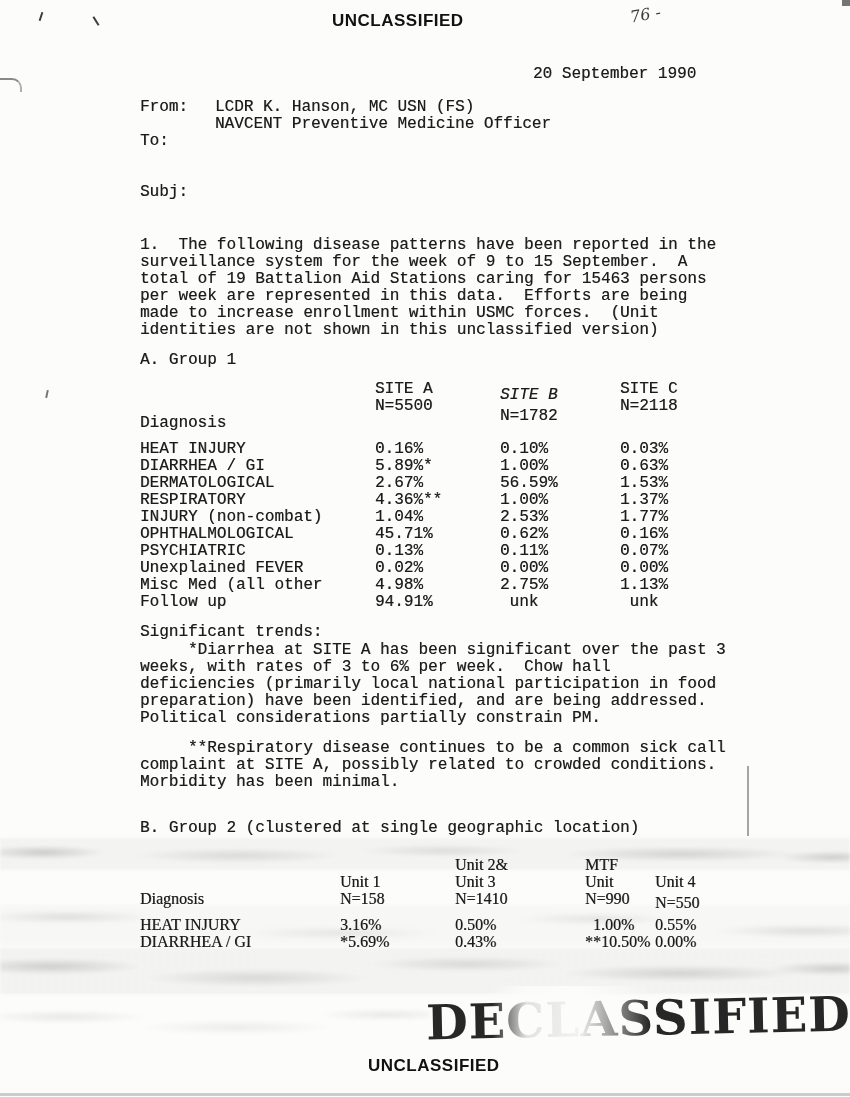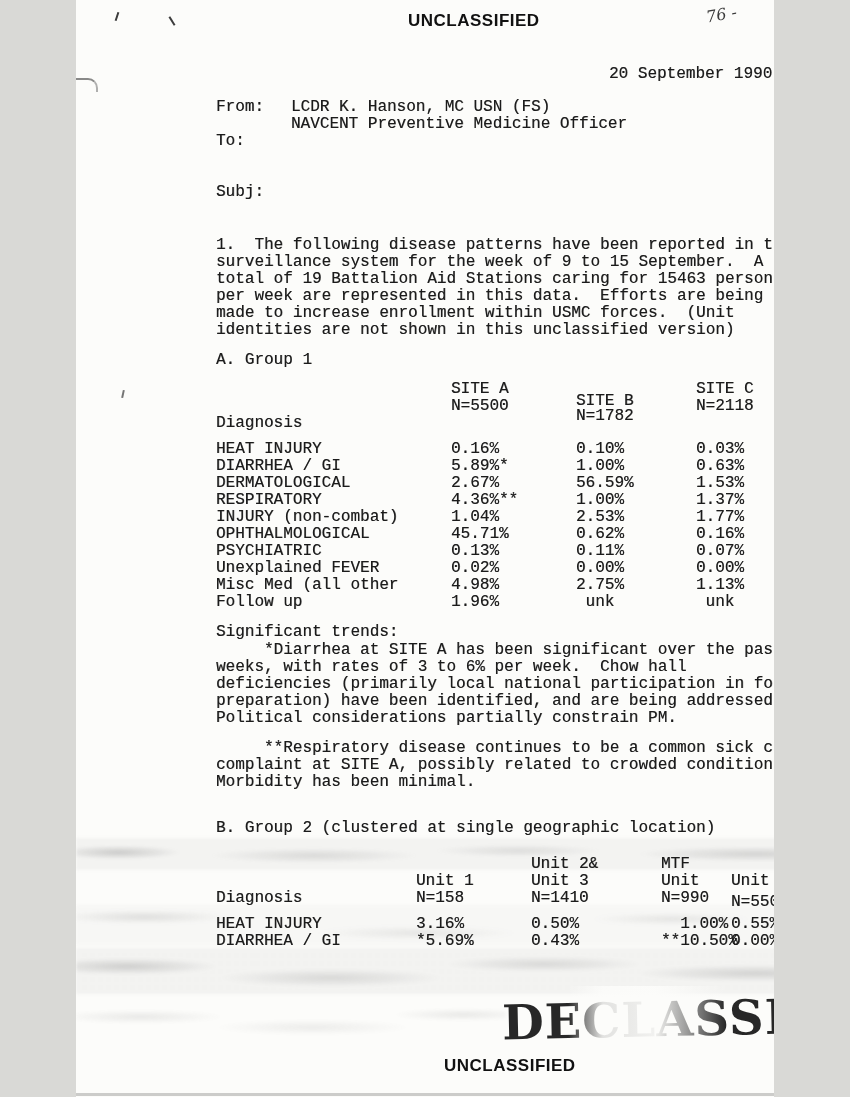--- a/index.html
+++ b/index.html
@@ -1,17 +1,17 @@
 <!DOCTYPE html>
 <html><head>
 <meta charset="utf-8">
 <style>
   html,body{margin:0;padding:0;background:#d9d9d6;}
   .page{
-    position:relative;width:698px;height:1097px;margin:0 auto;
+    position:relative;width:850px;height:1097px;margin:0 auto;
     background:#fcfcfa;overflow:hidden;
     font-family:"Liberation Mono","DejaVu Sans Mono",monospace;
     font-size:16px;line-height:17px;color:#1b1b1b;
   }
   .typ{text-shadow:0.4px 0 0 rgba(25,25,25,.55);}
   .abs{position:absolute;}
   .pre{white-space:pre;}
   .classif{
     position:absolute;font-family:"Liberation Sans","DejaVu Sans",sans-serif;
     font-weight:700;font-size:17px;letter-spacing:.5px;color:#111;
@@ -111,21 +111,21 @@
 surveillance system for the week of 9 to 15 September.  A
 total of 19 Battalion Aid Stations caring for 15463 persons
 per week are represented in this data.  Efforts are being
 made to increase enrollment within USMC forces.  (Unit
 identities are not shown in this unclassified version)</div>
 
   <div class="abs typ" style="left:140px;top:352px;">A.  Group 1</div>
 
   <div class="tbl typ" style="left:140px;top:381px;width:600px;height:232px;">
     <span class="cell ca1" style="top:0;">SITE A</span>
-    <span class="cell ca2" style="top:12px;">SITE B</span>
+    <span class="cell ca2" style="top:6px;font-style:italic;">SITE B</span>
     <span class="cell ca3" style="top:0;">SITE C</span>
     <span class="cell ca1" style="top:17px;">N=5500</span>
     <span class="cell ca2" style="top:17px;margin-top:10px;">N=1782</span>
     <span class="cell ca3" style="top:17px;">N=2118</span>
     <span class="cell ca0" style="top:34px;">Diagnosis</span>
 
     <span class="cell ca0" style="top:60px;">HEAT INJURY</span>
     <span class="cell ca1" style="top:60px;">0.16%</span>
     <span class="cell ca2" style="top:60px;">0.10%</span>
     <span class="cell ca3" style="top:60px;">0.03%</span>
@@ -164,38 +164,38 @@
     <span class="cell ca1" style="top:179px;">0.02%</span>
     <span class="cell ca2" style="top:179px;">0.00%</span>
     <span class="cell ca3" style="top:179px;">0.00%</span>
 
     <span class="cell ca0" style="top:196px;">Misc Med (all other</span>
     <span class="cell ca1" style="top:196px;">4.98%</span>
     <span class="cell ca2" style="top:196px;">2.75%</span>
     <span class="cell ca3" style="top:196px;">1.13%</span>
 
     <span class="cell ca0" style="top:213px;">Follow up</span>
-    <span class="cell ca1" style="top:213px;">1.96%</span>
+    <span class="cell ca1" style="top:213px;">94.91%</span>
     <span class="cell ca2" style="top:213px;"> unk</span>
     <span class="cell ca3" style="top:213px;"> unk</span>
   </div>
 
   <div class="abs typ" style="left:140px;top:624px;">Significant trends:</div>
   <div class="abs typ pre" style="left:140px;top:642px;">     *Diarrhea at SITE A has been significant over the past 3
 weeks, with rates of 3 to 6% per week.  Chow hall
 deficiencies (primarily local national participation in food
 preparation) have been identified, and are being addressed.
 Political considerations partially constrain PM.</div>
   <div class="abs typ pre" style="left:140px;top:740px;">     **Respiratory disease continues to be a common sick call
 complaint at SITE A, possibly related to crowded conditions.
 Morbidity has been minimal.</div>
 
   <div class="abs typ" style="left:140px;top:820px;">B.  Group 2 (clustered at single geographic location)</div>
 
-  <div class="tbl typ" style="left:140px;top:856px;width:600px;height:100px;">
+  <div class="tbl typ" style="left:140px;top:856px;width:600px;height:100px;font-family:Liberation Serif, serif;">
     <span class="cell cb2" style="top:0;">Unit 2&amp;</span>
     <span class="cell cb3" style="top:0;">MTF</span>
 
     <span class="cell cb1" style="top:17px;">Unit 1</span>
     <span class="cell cb2" style="top:17px;">Unit 3</span>
     <span class="cell cb3" style="top:17px;">Unit</span>
     <span class="cell cb4" style="top:17px;">Unit 4</span>
 
     <span class="cell cb0" style="top:34px;">Diagnosis</span>
     <span class="cell cb1" style="top:34px;">N=158</span>

